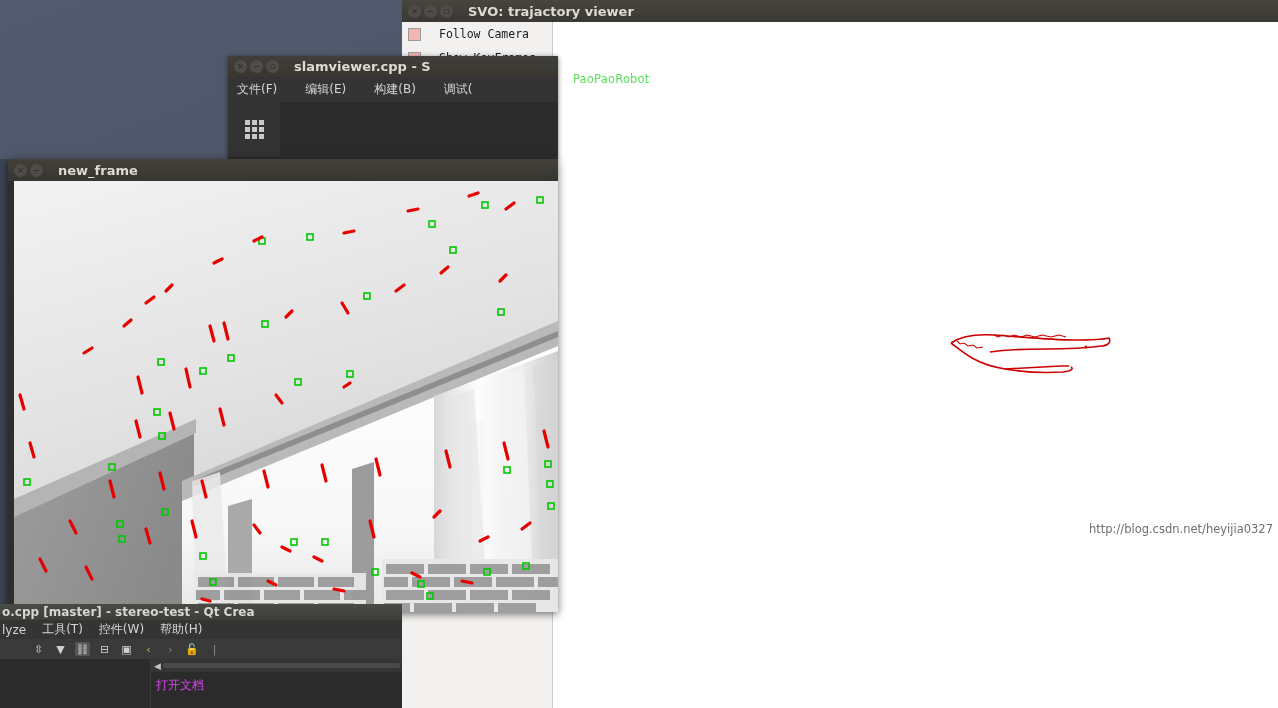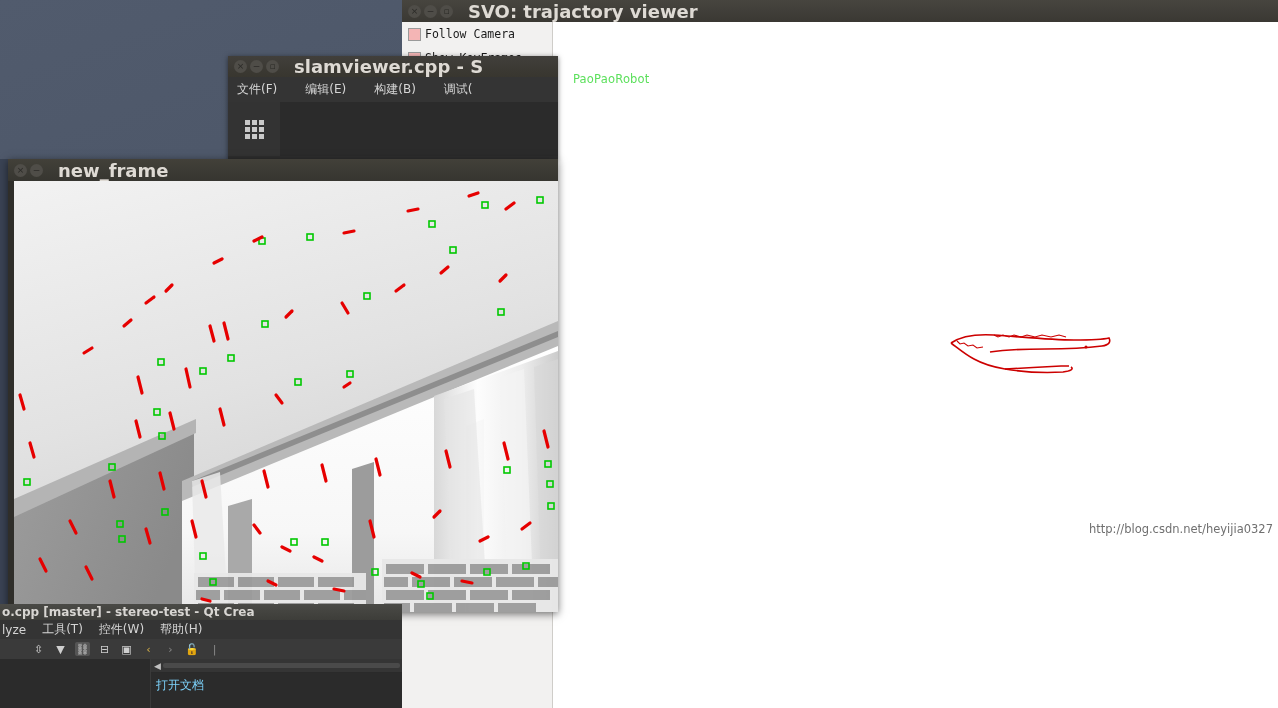--- a/index.html
+++ b/index.html
@@ -12,21 +12,21 @@
   
   #desktop{position:absolute;inset:0;
     background:linear-gradient(160deg,#515b6d 0%,#4a5466 45%,#434d5f 100%);}
 
   
   .tbar{height:21px;background:linear-gradient(#3c3b37,#34332f);
         display:flex;align-items:center;padding-left:6px;box-sizing:border-box;}
   .tbtn{width:13px;height:13px;border-radius:50%;background:#4f4d48;
         margin-right:3px;display:flex;align-items:center;justify-content:center;
         color:#2b2a27;font-size:9px;line-height:9px;font-family:"DejaVu Sans",sans-serif;}
-  .tbar .ttl{color:#dedad4;font-size:18px;font-weight:bold;margin-left:12px;
+  .tbar .ttl{color:#dedad4;font-size:13px;font-weight:bold;margin-left:12px;
              white-space:nowrap;overflow:hidden;font-family:"DejaVu Sans",sans-serif;}
 
   
   #qtwin{position:absolute;left:228px;top:56px;width:330px;height:104px;
          background:#2e2e2e;box-shadow:0 1px 5px rgba(0,0,0,.5);overflow:hidden;}
   #qtwin .tbar{background:linear-gradient(#413f3b,#38362f);}
   #qtmenu{height:25px;background:#343434;display:flex;align-items:center;
           padding-left:9px;gap:28px;color:#d6d6d6;font-size:12px;}
   #qtmenu span{white-space:nowrap;}
   #qtbody{display:flex;height:54px;background:#2b2b2b;}
@@ -43,21 +43,21 @@
   .folder:before{content:"";position:absolute;left:0;top:-2px;width:5px;height:2px;background:#c9a96b;border-radius:1px 1px 0 0;}
   .filedoc{width:9px;height:11px;background:#e9e9e9;border-radius:1px;position:relative;margin-left:18px;}
   .filedoc:after{content:"";position:absolute;right:0;top:0;border-left:3px solid #b4b4b4;border-bottom:3px solid transparent;}
   .bold{font-weight:bold;color:#ededed;}
 
   
   #svo{position:absolute;left:402px;top:0;width:876px;height:708px;background:#fff;}
   #svo .tbar{background:linear-gradient(#47453f,#3a3833);height:22px;}
   #svopanel{position:absolute;left:0;top:22px;width:151px;height:686px;background:#f2f1f0;
             border-right:1px solid #cfcdc9;box-sizing:border-box;}
-  .cbrow{display:flex;align-items:center;height:24px;padding-left:6px;gap:4px;}
+  .cbrow{display:flex;align-items:center;height:24px;padding-left:6px;gap:18px;}
   .cbox{width:13px;height:13px;background:#f4b5b5;border:1px solid #9a9a9a;box-sizing:border-box;flex:none;}
   .cblabel{font-family:"DejaVu Sans Mono","Liberation Mono",monospace;font-size:11.5px;color:#1a1a1a;white-space:nowrap;}
   .pbtn{margin:3px 5px 0 5px;height:17px;background:#fdfdfd;border:1px solid #b9b7b3;
         display:flex;align-items:center;justify-content:center;
         font-family:"DejaVu Sans Mono","Liberation Mono",monospace;font-size:12px;color:#141414;}
   #svocanvas{position:absolute;left:151px;top:22px;width:725px;height:522px;background:#fff;}
   #brandlabel{position:absolute;left:20px;top:50px;color:#5ce05c;font-size:11.5px;
               font-family:"DejaVu Sans",sans-serif;letter-spacing:.2px;}
   #watermark{position:absolute;right:5px;bottom:8px;color:#6f6f6f;font-size:11.5px;
              font-family:"DejaVu Sans",sans-serif;}
@@ -78,21 +78,21 @@
   #btool{height:20px;background:#3a3a3a;display:flex;align-items:center;justify-content:flex-end;
          gap:7px;padding-right:180px;color:#cfcfcf;font-size:12px;}
   #btool .ti{width:15px;height:14px;display:flex;align-items:center;justify-content:center;font-size:11px;}
   #bbody{display:flex;height:49px;background:#2b2b2b;}
   #bleft{width:150px;background:#2b2b2b;}
   #bnums{width:135px;background:#2b2b2b;color:#e8e8e8;font-size:15px;font-weight:bold;
          text-align:left;padding-left:38px;box-sizing:border-box;line-height:23px;
          font-family:"DejaVu Sans",sans-serif;}
   #bright{flex:1;background:#2b2b2b;border-left:1px solid #3a3a3a;position:relative;}
   #bscroll{height:13px;background:#353535;border-bottom:1px solid #2a2a2a;display:flex;align-items:center;padding-left:3px;}
-  #bopendoc{color:#7dd3fc;font-size:12px;padding:4px 0 0 5px;}
+  #bopendoc{color:#d946ef;font-size:12px;padding:4px 0 0 5px;}
   .lsep{color:#8a8a8a;}
   #leftstrip{position:absolute;left:0;top:159px;width:9px;height:453px;background:#3a4354;}
 </style>
 </head>
 <body>
 
 <div id="desktop"></div>
 
 <div id="svo">
   <div class="tbar">

